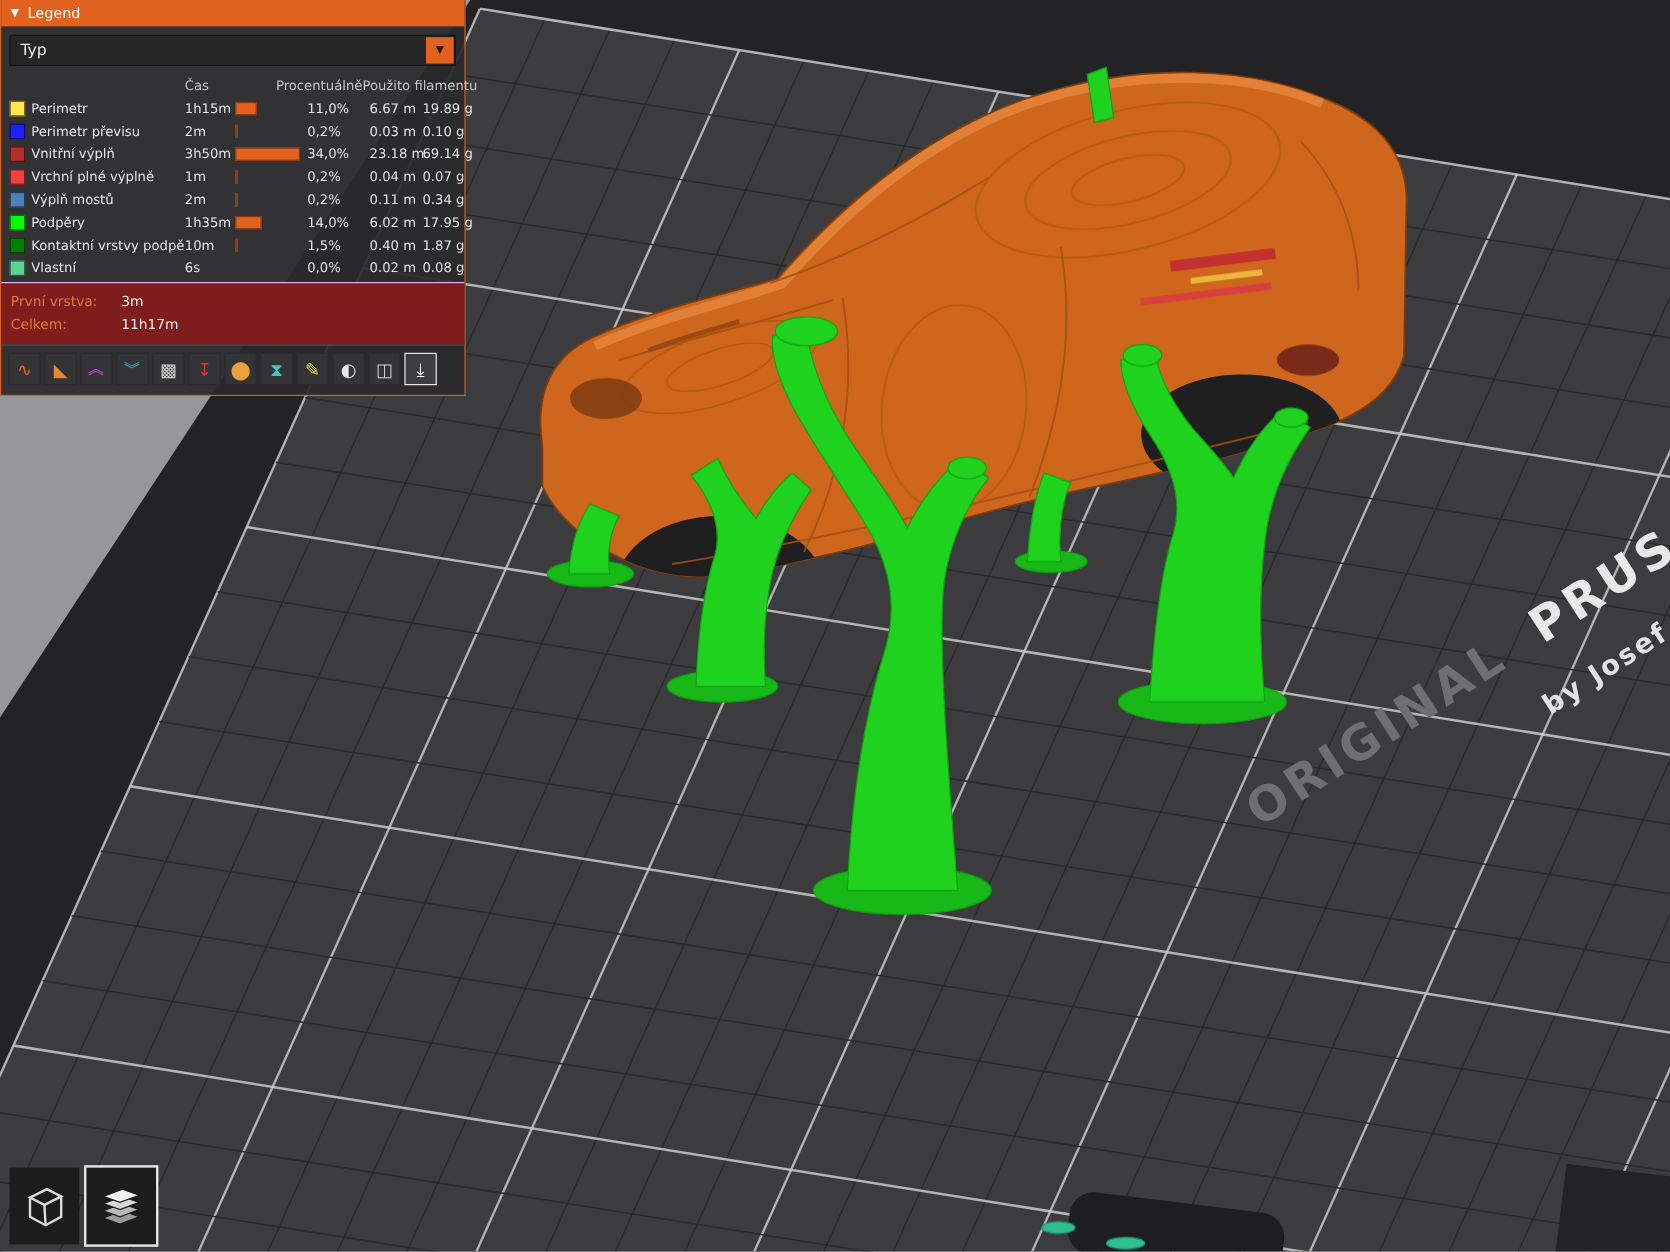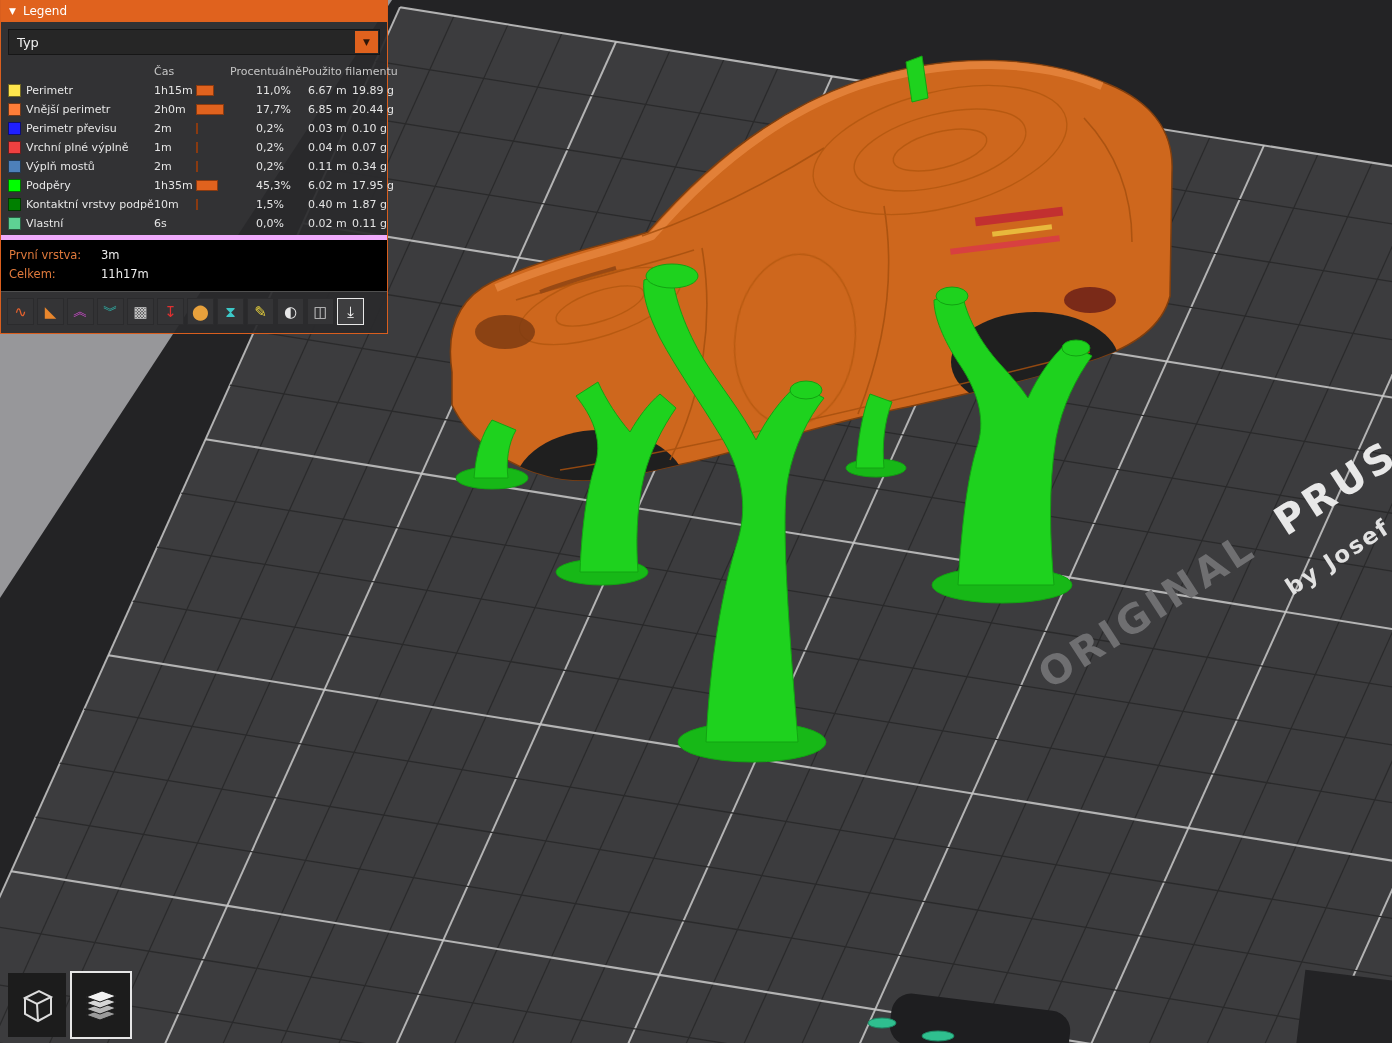--- a/index.html
+++ b/index.html
@@ -27,21 +27,21 @@
   .hdr-filament { grid-column:6 / span 2; text-align:right; }
   .swatch { width:13px; height:13px; border:1px solid rgba(0,0,0,.55); }
   .cell-label { color:#E6E6E6; overflow:hidden; }
   .cell-time { }
   .cell-bar { height:11px; display:flex; align-items:center; }
   .bar-fill { height:11px; background:#E0621E; border:1px solid #8A3A10; }
   .cell-percent { padding-right:4px; }
   .cell-length { padding-left:6px; }
   .cell-weight { text-align:right; }
   .estimates-title { margin-top:4px; border-top:1px solid #5A5A5A; padding:8px 8px 6px 8px; font-size:11.5px; color:#E8E8E8; }
-  .estimates-values { background:#000000; border-top:5px solid #f0abfc; padding:5px 8px 8px 8px; font-size:11.5px; }
+  .estimates-values { background:#7f1d1d; border-top:1px solid #f0abfc; padding:5px 8px 8px 8px; font-size:11.5px; }
   .est-line { display:flex; height:19px; align-items:center; }
   .est-label { color:#E07A3C; width:92px; }
   .est-value { color:#EDEDED; }
   .legend-toolbar { display:flex; gap:3px; padding:6px 6px 8px 6px; border-top:1px solid #505050; }
   .tool-icon { width:27px; height:27px; display:flex; align-items:center; justify-content:center;
     font-size:15px; background:#343436; border:1px solid #2B2B2D; cursor:pointer; }
   .tool-icon.active { border:1px solid #E8E8E8; background:#3E3E40; }
 
   
   .view-toolbar { position:absolute; left:8px; bottom:6px; display:flex; gap:6px; z-index:10; }
@@ -230,44 +230,44 @@
       <span class="cell-label">Perimetr</span>
       <span class="cell-time">1h15m</span>
       <span class="cell-bar">
               <span class="bar-fill" style="width: 18px;"></span>
             </span>
       <span class="cell-percent">11,0%</span>
       <span class="cell-length">6.67 m</span>
       <span class="cell-weight">19.89 g</span>
     </div>
 
-    <div class="legend-row">
-      <span class="swatch" style="background: rgb(255, 125, 56);"></span>
-      <span class="cell-label">Vnější perimetr</span>
-      <span class="cell-time">2h0m</span>
-      <span class="cell-bar">
-              <span class="bar-fill" style="width: 28px;"></span>
-            </span>
-      <span class="cell-percent">17,7%</span>
-      <span class="cell-length">6.85 m</span>
-      <span class="cell-weight">20.44 g</span>
-    </div>
 
     <div class="legend-row">
       <span class="swatch" style="background: rgb(31, 31, 255);"></span>
       <span class="cell-label">Perimetr převisu</span>
       <span class="cell-time">2m</span>
       <span class="cell-bar">
               <span class="bar-fill" style="width: 2px;"></span>
             </span>
       <span class="cell-percent">0,2%</span>
       <span class="cell-length">0.03 m</span>
       <span class="cell-weight">0.10 g</span>
     </div>
 
+    <div class="legend-row">
+      <span class="swatch" style="background: rgb(176, 48, 41);"></span>
+      <span class="cell-label">Vnitřní výplň</span>
+      <span class="cell-time">3h50m</span>
+      <span class="cell-bar">
+              <span class="bar-fill" style="width: 54px;"></span>
+            </span>
+      <span class="cell-percent">34,0%</span>
+      <span class="cell-length">23.18 m</span>
+      <span class="cell-weight">69.14 g</span>
+    </div>
 
 
     <div class="legend-row">
       <span class="swatch" style="background: rgb(240, 64, 64);"></span>
       <span class="cell-label">Vrchní plné výplně</span>
       <span class="cell-time">1m</span>
       <span class="cell-bar">
               <span class="bar-fill" style="width: 2px;"></span>
             </span>
       <span class="cell-percent">0,2%</span>
@@ -287,21 +287,21 @@
       <span class="cell-weight">0.34 g</span>
     </div>
 
     <div class="legend-row">
       <span class="swatch" style="background: rgb(0, 255, 0);"></span>
       <span class="cell-label">Podpěry</span>
       <span class="cell-time">1h35m</span>
       <span class="cell-bar">
               <span class="bar-fill" style="width: 22px;"></span>
             </span>
-      <span class="cell-percent">45,3%</span>
+      <span class="cell-percent">14,0%</span>
       <span class="cell-length">6.02 m</span>
       <span class="cell-weight">17.95 g</span>
     </div>
 
     <div class="legend-row">
       <span class="swatch" style="background: rgb(0, 128, 0);"></span>
       <span class="cell-label">Kontaktní vrstvy podpěr</span>
       <span class="cell-time">10m</span>
       <span class="cell-bar">
               <span class="bar-fill" style="width: 2px;"></span>
@@ -313,21 +313,21 @@
 
     <div class="legend-row">
       <span class="swatch" style="background: rgb(94, 209, 148);"></span>
       <span class="cell-label">Vlastní</span>
       <span class="cell-time">6s</span>
       <span class="cell-bar">
               <span class="bar-fill" style="width: 0px; border: none;"></span>
             </span>
       <span class="cell-percent">0,0%</span>
       <span class="cell-length">0.02 m</span>
-      <span class="cell-weight">0.11 g</span>
+      <span class="cell-weight">0.08 g</span>
     </div>
   </div>
     </div>
 
     <div class="estimates-values">
       <div class="est-line">
         <span class="est-label">První vrstva:</span>
         <span class="est-value">3m</span>
       </div>
       <div class="est-line">

